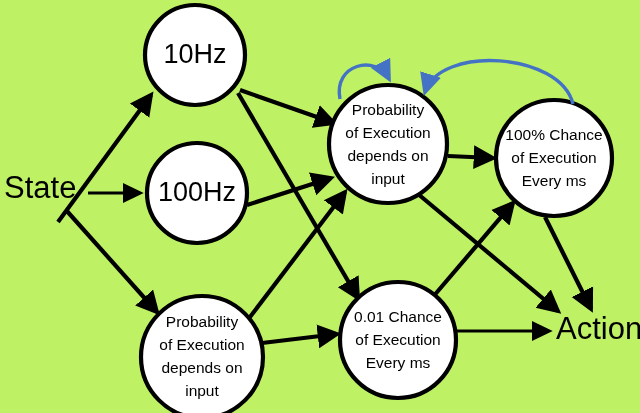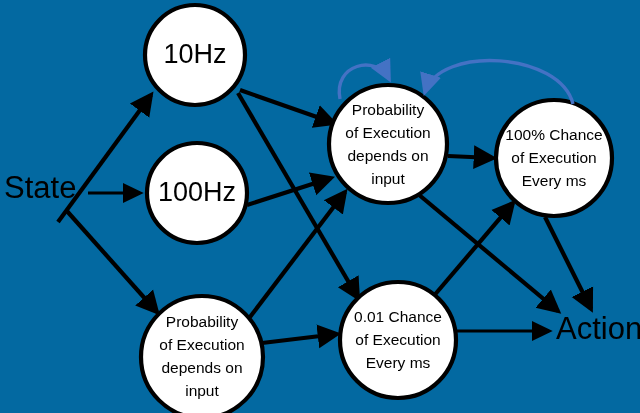--- a/index.html
+++ b/index.html
@@ -11,21 +11,21 @@
   body {
     width: 640px;
     height: 413px;
     font-family: "Liberation Sans", sans-serif;
     overflow: hidden;
   }
   #diagram-root {
     position: relative;
     width: 640px;
     height: 413px;
-    background: #0369a1;
+    background: #bef264;
   }
   svg#diagram-svg {
     position: absolute;
     left: 0;
     top: 0;
     width: 640px;
     height: 413px;
     display: block;
   }
   .node-circle {

